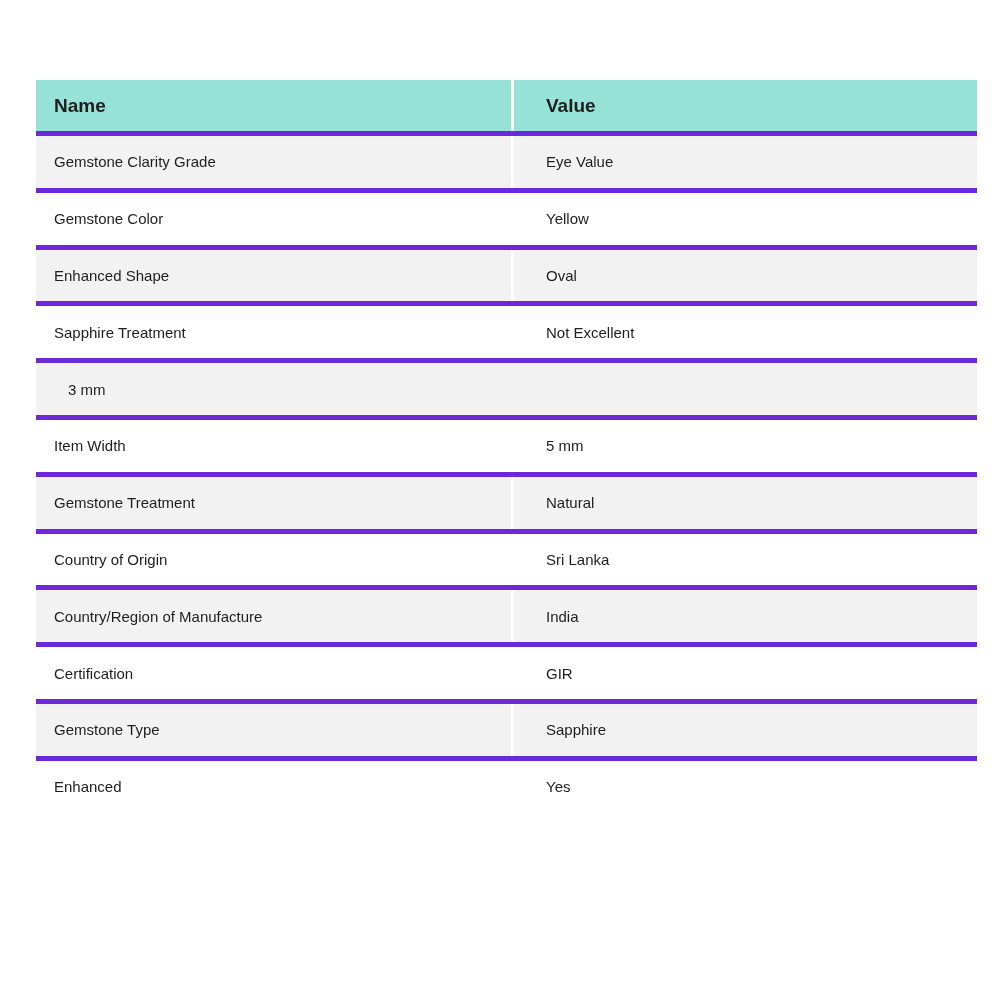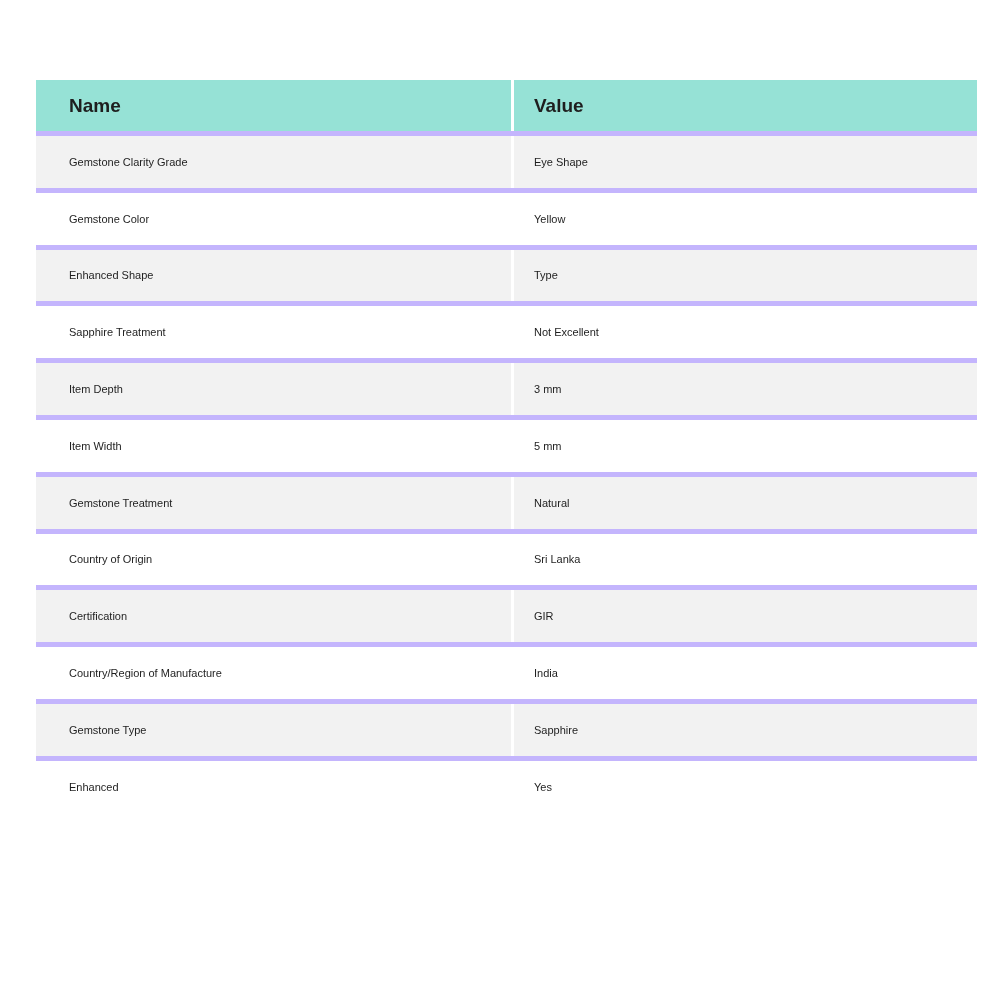--- a/index.html
+++ b/index.html
@@ -25,106 +25,105 @@
   .t-header .cell {
     background: #96e2d6;
     font-size: 19px;
     font-weight: 600;
   }
   .t-row {
     display: flex;
     gap: 3px;
     height: 56.8px;
     box-sizing: border-box;
-    border-top: 5px solid #c4b5fd;
-    font-size: 11px;
+    border-top: 5px solid #6d28d9;
+    font-size: 15px;
     font-weight: 400;
   }
   
   .t-row:nth-child(odd) .cell {
     background: #f2f2f2;
   }
   .cell {
     display: flex;
     align-items: center;
     box-sizing: border-box;
     overflow: hidden;
     white-space: nowrap;
   }
   .cell.name {
     width: 475px;
-    padding-left: 33px;
+    padding-left: 18px;
   }
   .cell.value {
     flex: 1;
-    padding-left: 20px;
+    padding-left: 32px;
   }
 </style>
 </head>
 <body>
 
 <div class="spec-table">
 
   <div class="t-header">
     <div class="cell name">Name</div>
     <div class="cell value">Value</div>
   </div>
 
   <div>
 
       <div class="t-row">
         <div class="cell name">Gemstone Clarity Grade</div>
-        <div class="cell value">Eye Shape</div>
+        <div class="cell value">Eye Value</div>
       </div>
 
       <div class="t-row">
         <div class="cell name">Gemstone Color</div>
         <div class="cell value">Yellow</div>
       </div>
 
 
       <div class="t-row">
         <div class="cell name">Enhanced Shape</div>
-        <div class="cell value">Type</div>
+        <div class="cell value">Oval</div>
       </div>
 
       <div class="t-row">
         <div class="cell name">Sapphire Treatment</div>
         <div class="cell value">Not Excellent</div>
       </div>
 
       <div class="t-row">
-        <div class="cell name">Item Depth</div>
         <div class="cell value">3 mm</div>
       </div>
 
 
       <div class="t-row">
         <div class="cell name">Item Width</div>
         <div class="cell value">5 mm</div>
       </div>
 
       <div class="t-row">
         <div class="cell name">Gemstone Treatment</div>
         <div class="cell value">Natural</div>
       </div>
 
       <div class="t-row">
         <div class="cell name">Country of Origin</div>
         <div class="cell value">Sri Lanka</div>
       </div>
 
       <div class="t-row">
-        <div class="cell name">Certification</div>
-        <div class="cell value">GIR</div>
+        <div class="cell name">Country/Region of Manufacture</div>
+        <div class="cell value">India</div>
       </div>
 
       <div class="t-row">
-        <div class="cell name">Country/Region of Manufacture</div>
-        <div class="cell value">India</div>
+        <div class="cell name">Certification</div>
+        <div class="cell value">GIR</div>
       </div>
 
       <div class="t-row">
         <div class="cell name">Gemstone Type</div>
         <div class="cell value">Sapphire</div>
       </div>
 
 
       <div class="t-row">
         <div class="cell name">Enhanced</div>

